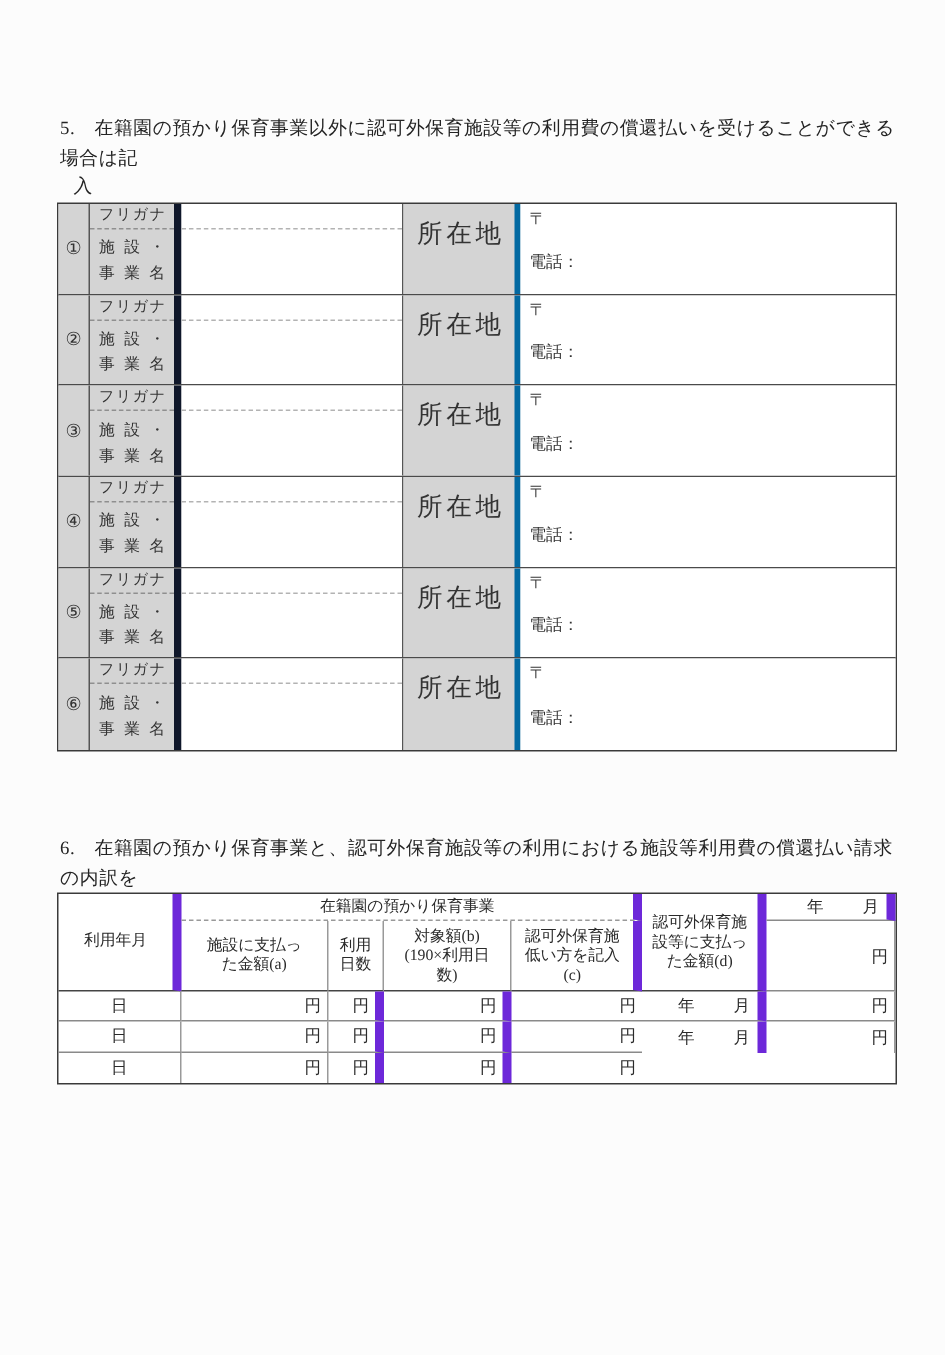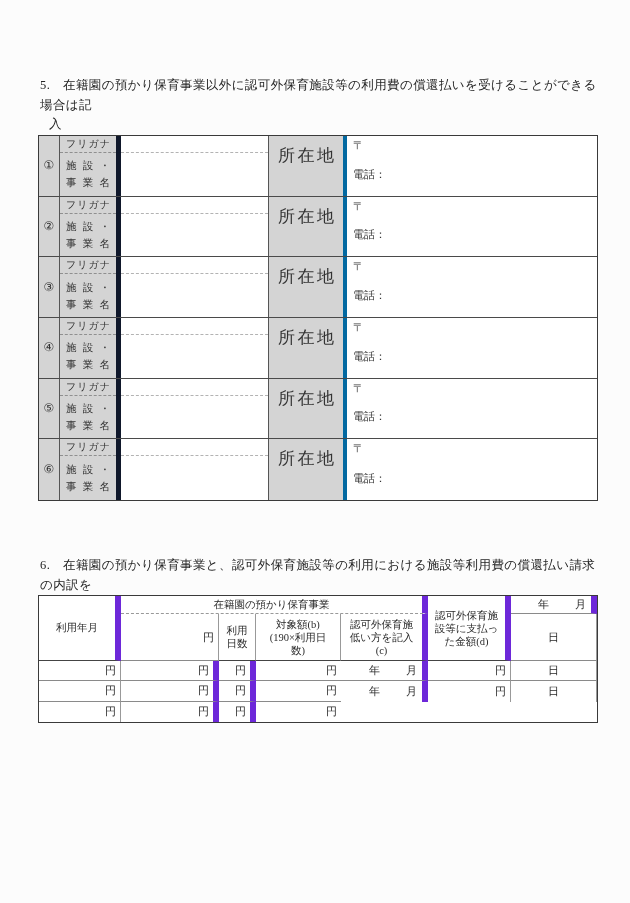--- a/index.html
+++ b/index.html
@@ -199,20 +199,22 @@
 </div>
 
 <div class="heading" id="heading6">
   <div class="h-line1">6.　在籍園の預かり保育事業と、認可外保育施設等の利用における施設等利用費の償還払い請求の内訳を</div>
   <div class="h-line2">記入</div>
 </div>
 
 <div id="table2">
   <div class="t2cell h-month br-dark bb-head">利用年月</div>
   <div class="t2cell h-group br-dark bb-dash">在籍園の預かり保育事業</div>
+  <div class="t2cell h-a pre br-thin bb-head">施設に支払っ
+た金額(a)</div>
   <div class="t2cell h-days pre br-thin bb-head">利用
 日数</div>
   <div class="t2cell h-b pre br-thin bb-head">対象額(b)
 (190×利用日
 数)</div>
   <div class="t2cell h-c pre br-dark bb-head">認可外保育施
 低い方を記入
 (c)</div>
   <div class="t2cell h-d pre br-dark bb-head">認可外保育施
 設等に支払っ

